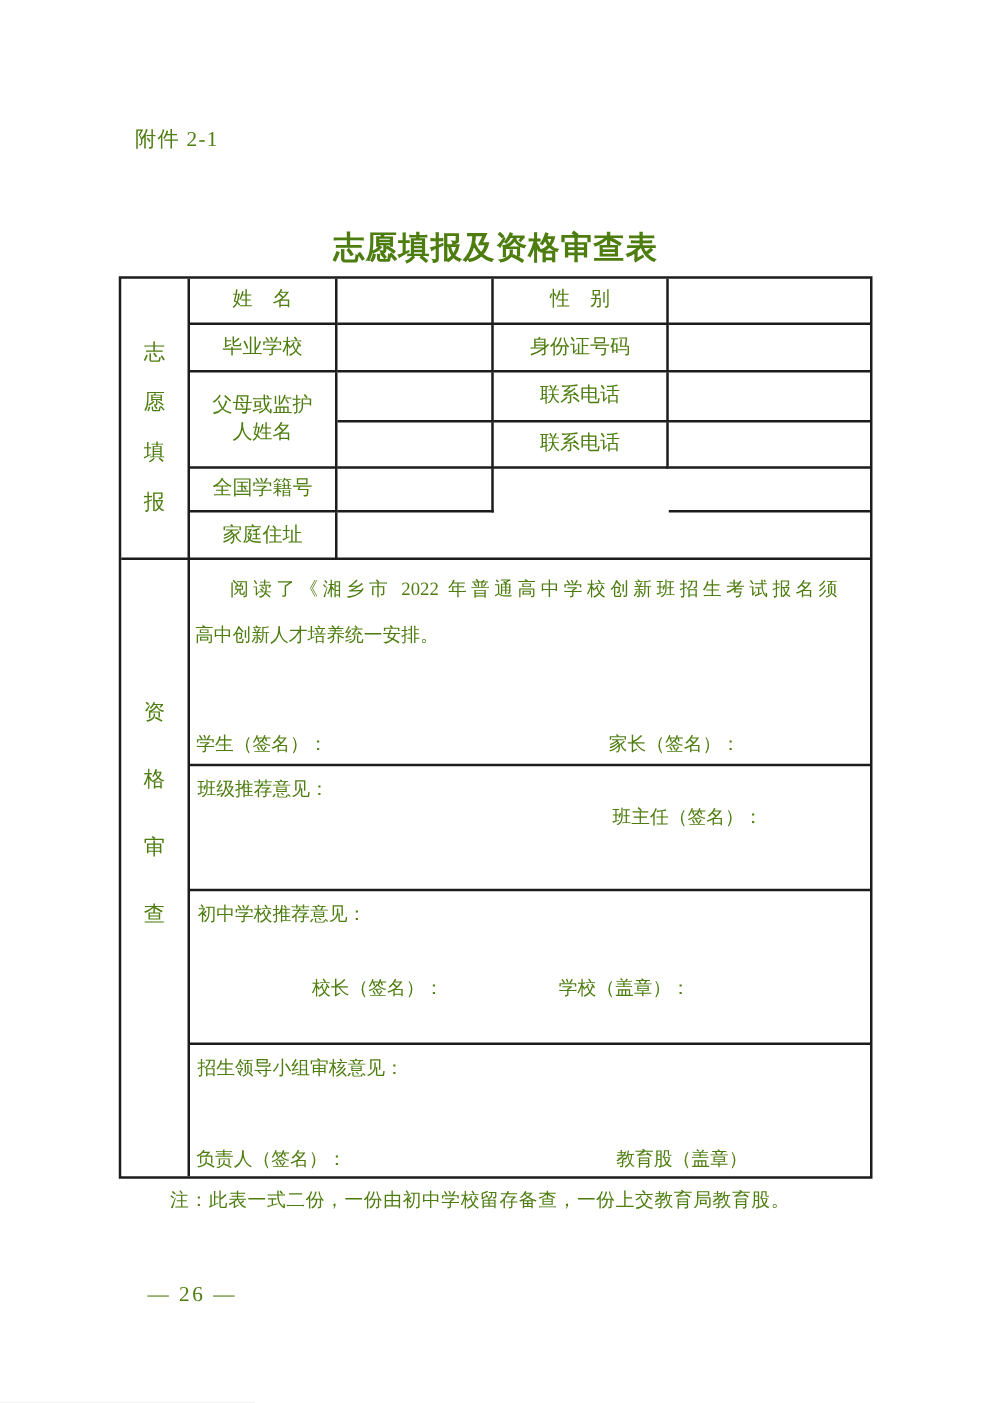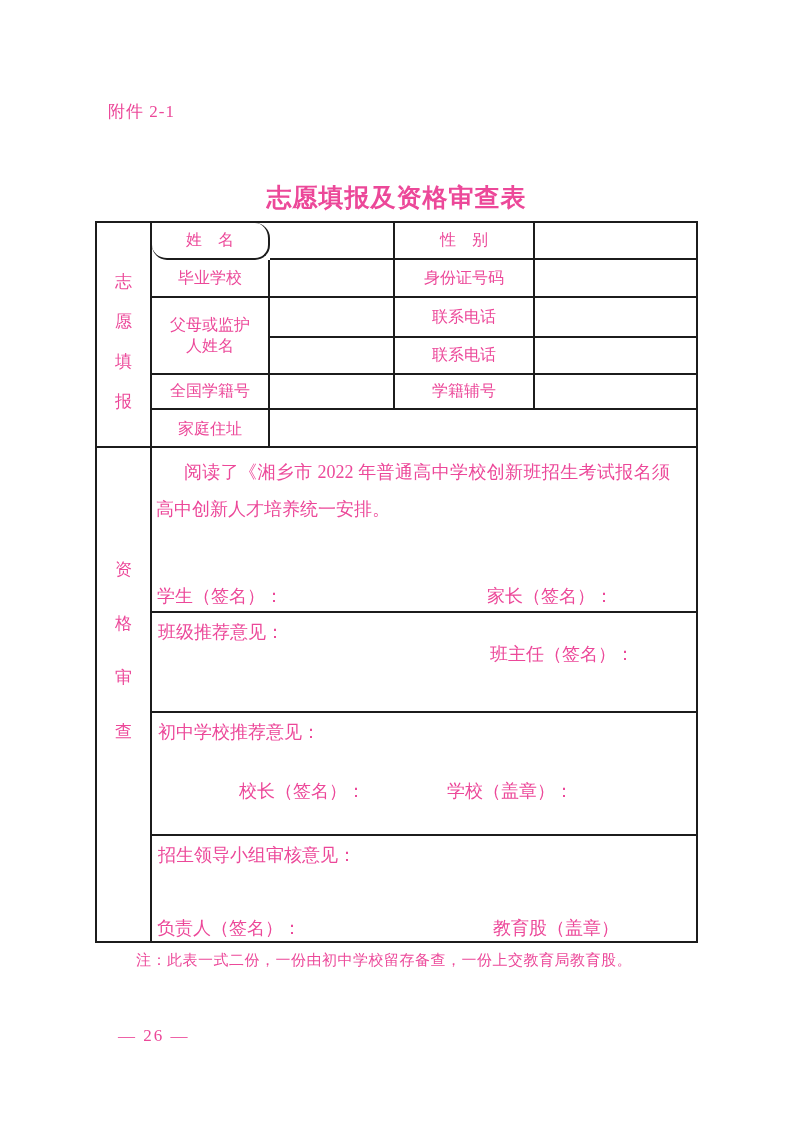--- a/index.html
+++ b/index.html
@@ -2,21 +2,21 @@
 <html><head>
 <meta charset="utf-8">
 <style>
   * { margin:0; padding:0; box-sizing:border-box; }
   html,body { background:#e8e8e8; }
   .page {
     position:relative;
     width:793px; height:1122px;
     background:#ffffff;
     font-family:"Liberation Serif", serif;
-    color:#ec4899;
+    color:#4d7c0f;
     overflow:hidden;
     margin:0 auto;
   }
   .attachment {
     position:absolute; left:108px; top:100px;
     font-size:17px; letter-spacing:1px;
   }
   .title1, .title2 {
     position:absolute; left:0; right:0;
     text-align:center;
@@ -60,21 +60,21 @@
     align-items:center; justify-content:center;
     font-size:17px;
     border-right:2px solid #1c1c1c;
   }
   .side-label.vol { gap:17px; padding-top:12px; }
   .side-label.rev { gap:31px; padding-bottom:88px; }
 
   .rcell {
     border-bottom:2px solid #1c1c1c;
     display:flex; flex-direction:column;
-    font-size:18px;
+    font-size:15px;
   }
   .rcell.no-b { border-bottom:none; }
 
   .decl { padding:6px 26px 0 4px; line-height:37px; }
   .decl-line { text-align:justify; text-align-last:justify; }
   .decl-line.first { text-indent:28px; }
   .decl-line.last { text-align:left; text-align-last:left; }
 
   .sign-row { display:flex; padding-left:5px; line-height:22px; }
   .sign-row .w330 { display:inline-block; width:330px; }
@@ -110,21 +110,21 @@
   <div class="form-table">
 
     <div class="grid-top">
       <div class="side-label vol" style="grid-row:1/7; grid-column:1;">
         <span>志</span>
         <span>愿</span>
         <span>填</span>
         <span>报</span>
       </div>
 
-      <div class="cell" style="grid-row:1; grid-column:2;border-radius:15px;">姓　名</div>
+      <div class="cell" style="grid-row:1; grid-column:2;">姓　名</div>
       <div class="cell" style="grid-row:1; grid-column:3;"></div>
       <div class="cell" style="grid-row:1; grid-column:4;">性　别</div>
       <div class="cell no-r" style="grid-row:1; grid-column:5;"></div>
 
       <div class="cell" style="grid-row:2; grid-column:2;">毕业学校</div>
       <div class="cell" style="grid-row:2; grid-column:3;"></div>
       <div class="cell" style="grid-row:2; grid-column:4;">身份证号码</div>
       <div class="cell no-r" style="grid-row:2; grid-column:5;"></div>
 
       <div class="cell" style="grid-row:3/5; grid-column:2; flex-direction:column;">
@@ -134,21 +134,20 @@
       <div class="cell" style="grid-row:3; grid-column:3;"></div>
       <div class="cell" style="grid-row:3; grid-column:4;">联系电话</div>
       <div class="cell no-r" style="grid-row:3; grid-column:5;"></div>
 
       <div class="cell" style="grid-row:4; grid-column:3;"></div>
       <div class="cell" style="grid-row:4; grid-column:4;">联系电话</div>
       <div class="cell no-r" style="grid-row:4; grid-column:5;"></div>
 
       <div class="cell" style="grid-row:5; grid-column:2;">全国学籍号</div>
       <div class="cell" style="grid-row:5; grid-column:3;"></div>
-      <div class="cell" style="grid-row:5; grid-column:4;">学籍辅号</div>
       <div class="cell no-r" style="grid-row:5; grid-column:5;"></div>
 
       <div class="cell no-b" style="grid-row:6; grid-column:2;">家庭住址</div>
       <div class="cell no-b no-r" style="grid-row:6; grid-column:3/6;"></div>
     </div>
 
     <div class="grid-review">
       <div class="side-label rev" style="grid-row:1/5; grid-column:1;">
         <span>资</span>
         <span>格</span>

